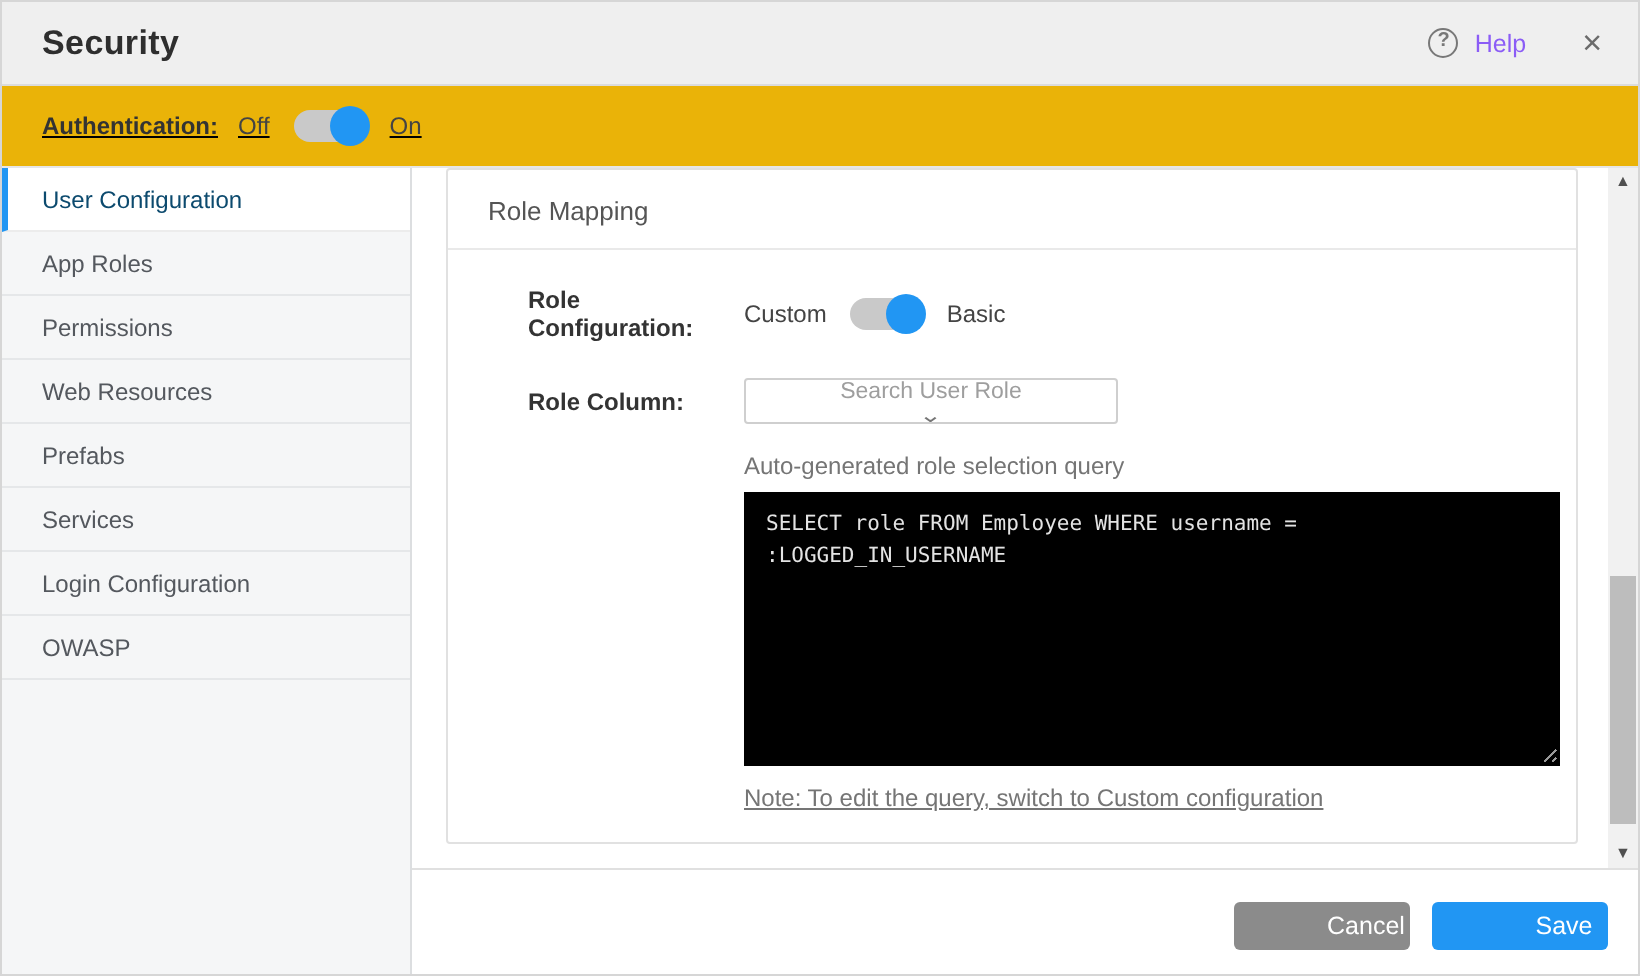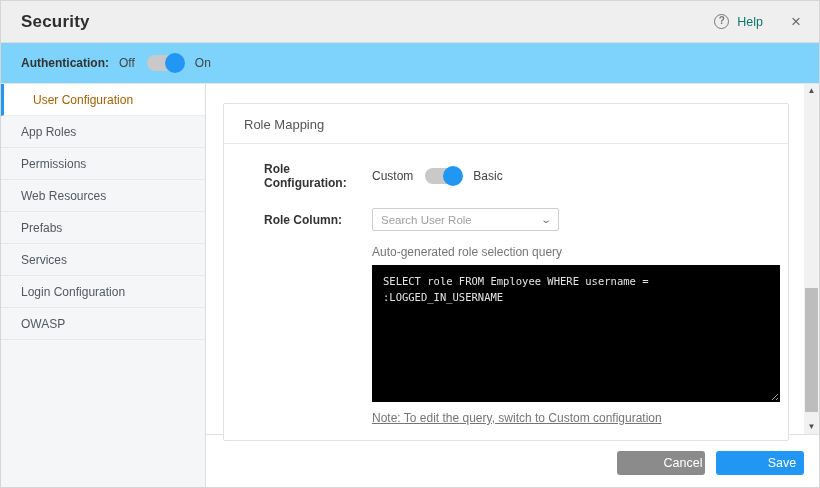--- a/index.html
+++ b/index.html
@@ -14,26 +14,26 @@
     height:42px; background:#efefef; border-bottom:1px solid #dcdcdc;
     display:flex; align-items:center; padding:0 18px 0 20px;gap:16px;
   }
   .hdr-title { font-size:17px; font-weight:600; color:#2e2e2e; letter-spacing:.2px; }
   .hdr-right { margin-left:auto; display:flex; align-items:center; gap:8px; }
   .help-icon {
     width:15px; height:15px; border:1.5px solid #787878; border-radius:50%;
     color:#787878; font-size:10px; line-height:12px; text-align:center; font-weight:600;
     display:inline-block; cursor:pointer;
   }
-  .help-label { font-size:12.5px; color:#0f766e; cursor:pointer; }
+  .help-label { font-size:12.5px; color:#8b5cf6; cursor:pointer; }
   .close-icon { font-size:17px; color:#6b6b6b; margin-left:20px; cursor:pointer; line-height:1; }
   
   .auth-row {
-    height:41px; background:#7dd3fc; border-bottom:1px solid #e6e6e6;
-    display:flex; align-items:center; padding-left:20px;
+    height:41px; background:#eab308; border-bottom:1px solid #e6e6e6;
+    display:flex; align-items:center; padding-left:20px;text-decoration:underline;
   }
   .auth-label { font-size:12px; font-weight:700; color:#333; width:98px; }
   .tgl-side { font-size:12px; color:#444; }
   .toggle {
     position:relative; width:36px; height:16px; background:#c9c9c9; border-radius:8px;
     margin:0 12px; cursor:pointer; flex:0 0 auto;
   }
   .toggle .knob {
     position:absolute; top:-2px; width:20px; height:20px; border-radius:50%;
     background:#2196f3;
@@ -42,40 +42,40 @@
   
   .body { display:flex; height:405px; }
   .sidebar {
     width:205px; background:#f5f6f7; border-right:1px solid #dcdee0; flex:0 0 auto;
   }
   .side-item {
     height:32px; display:flex; align-items:center; padding-left:20px;
     font-size:12px; color:#54585e; border-bottom:1px solid #e5e7e9; cursor:pointer;
   }
   .side-item.active {
-    background:#fff; border-left:3px solid #2196f3; padding-left:29px;
-    color:#a16207; border-bottom-color:#ececec;
+    background:#fff; border-left:3px solid #2196f3; padding-left:17px;
+    color:#0c4a6e; border-bottom-color:#ececec;
   }
   .main { flex:1; position:relative; background:#fff; display:flex; flex-direction:column; }
   .scroll-region { flex:1; position:relative; }
   
   .panel {
-    position:absolute; left:17px; top:19px; width:566px; height:338px;
+    position:absolute; left:17px; top:0; width:566px; height:338px;
     border:1px solid #e1e1e1; border-radius:2px; background:#fff;
   }
   .panel-title {
     font-size:13px; color:#555; padding:13px 20px 11px 20px;
     border-bottom:1px solid #e9e9e9;
   }
   .form-row { display:flex; align-items:center; margin:18px 20px 0 20px; }
   .form-label { width:128px; font-size:12px; font-weight:700; color:#333; flex:0 0 auto;padding-left:20px; }
   .form-value { display:flex; align-items:center; }
   .select-box {
     width:187px; height:23px; border:1px solid #cfcfcf; border-radius:2px; background:#fff;
-    display:flex; align-items:center; padding:0 8px; cursor:pointer;
+    display:flex; align-items:center; padding:0 8px; cursor:pointer;flex-direction:column;
   }
   .select-text { font-size:11.5px; color:#9e9e9e; flex:1; }
   .chevron-down { font-size:10px; color:#757575; transform:scaleX(1.4); }
   .query-block { margin:14px 20px 0 148px; }
   .query-caption { font-size:12px; color:#757575; margin-bottom:6px; }
   .query-area {
     width:408px; height:137px; background:#000; color:#e3e3e3; border:1px solid #000;
     font-family:"DejaVu Sans Mono", monospace; font-size:10.5px; line-height:1.5;
     padding:8px 10px; resize:both; display:block; outline:none; border-radius:0;
   }

